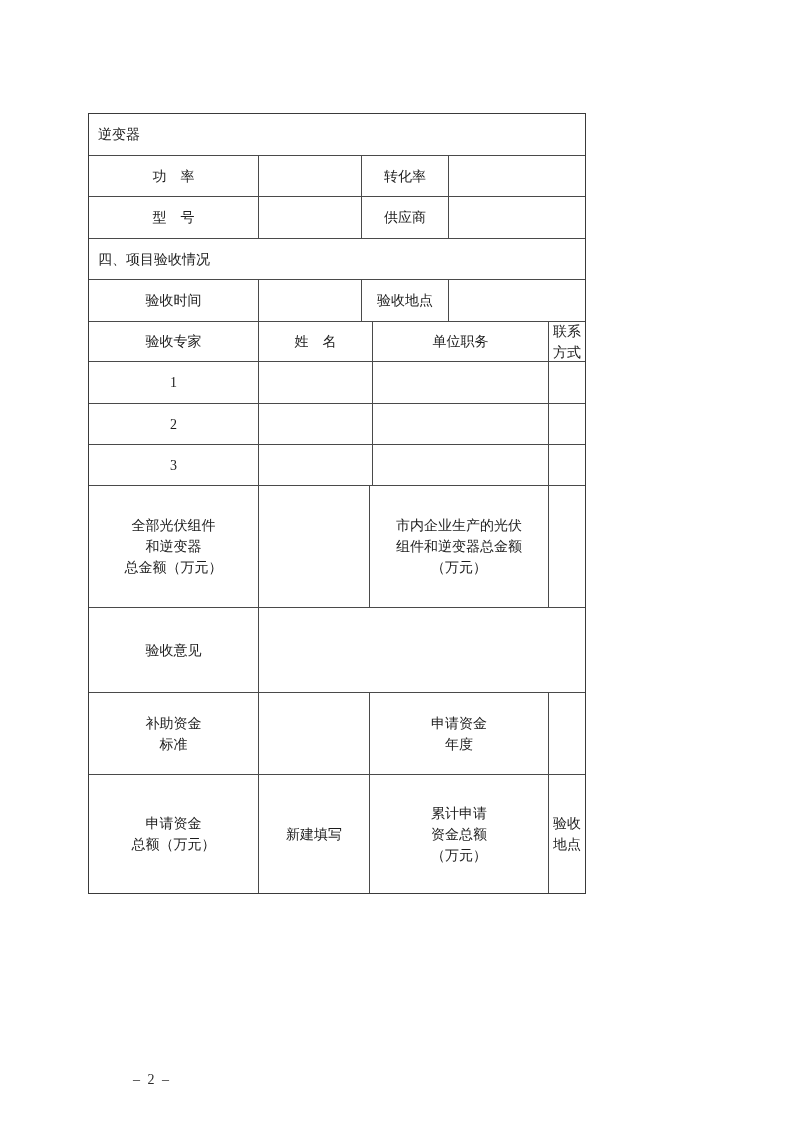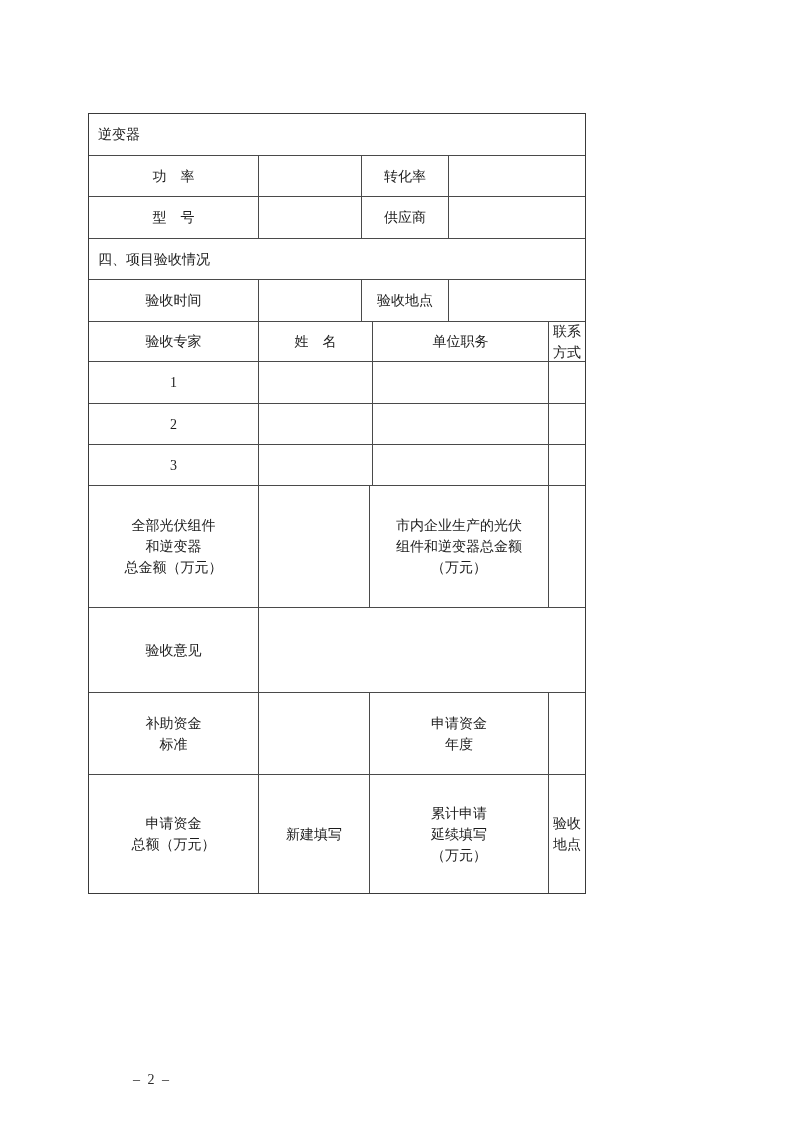--- a/index.html
+++ b/index.html
@@ -130,21 +130,21 @@
       <div class="c c2">申请资金
 年度</div>
       <div class="c fill"></div>
     </div>
 
     <div class="row" style="height:118px">
       <div class="c w0">申请资金
 总额（万元）</div>
       <div class="c c1">新建填写</div>
       <div class="c c2">累计申请
-延续填写
+资金总额
 （万元）</div>
       <div class="c fill">验收地点</div>
     </div>
 
   </div>
 
   <div class="footer">– 2 –</div>
 </div>
 
 </body></html>

